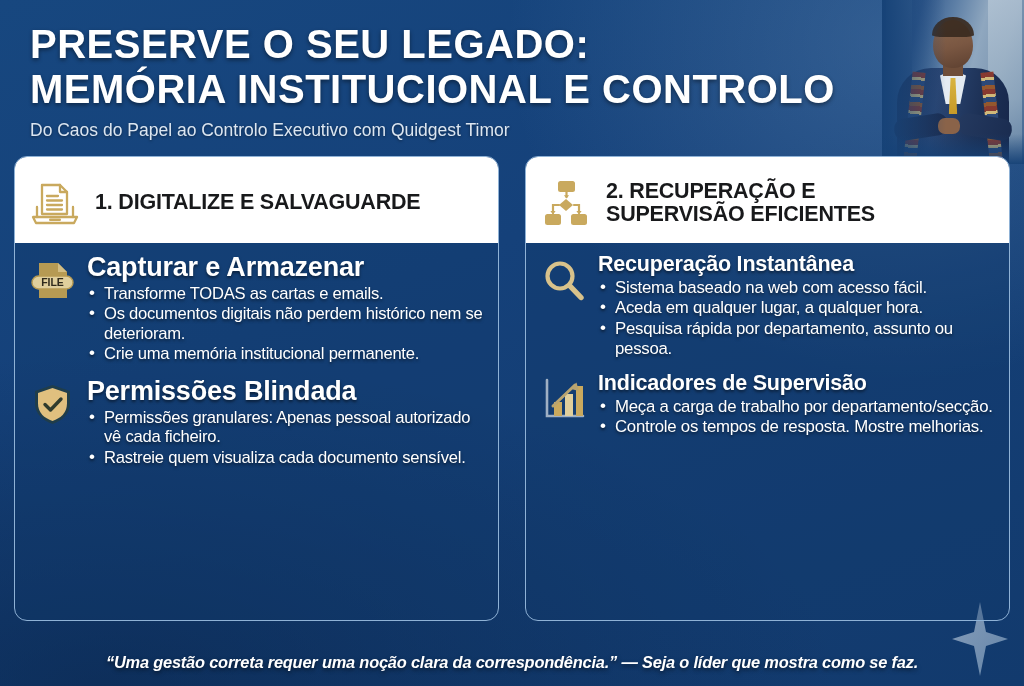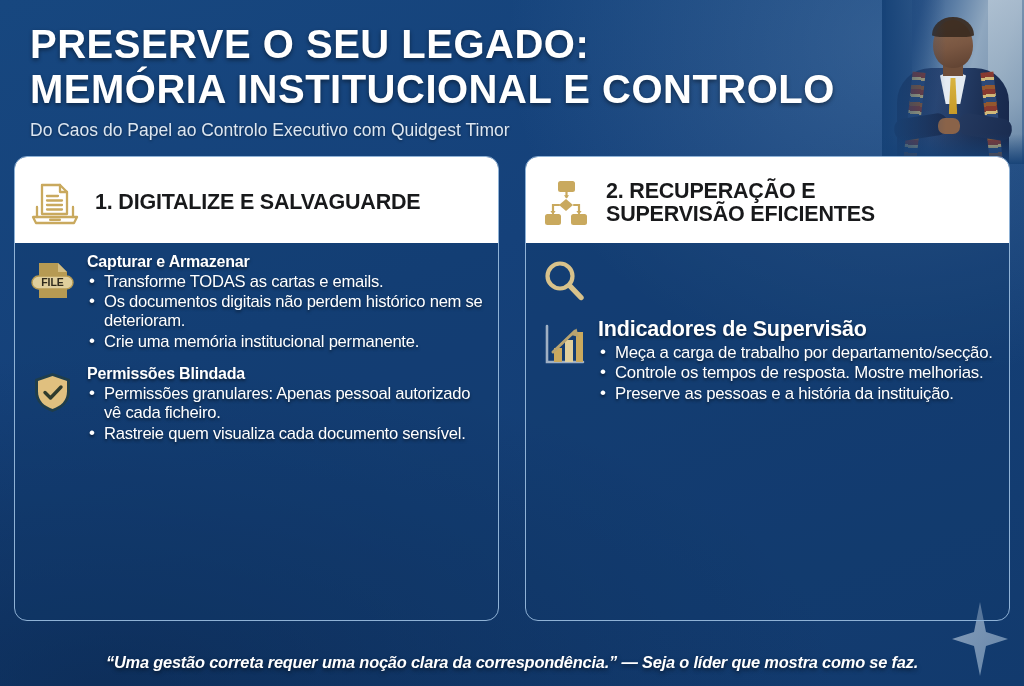--- a/index.html
+++ b/index.html
@@ -186,21 +186,21 @@
     flex: 1;
     padding: 10px 12px 6px 14px;
     display: flex;
     flex-direction: column;
     gap: 14px;
   }
   .block { display: flex; gap: 11px; align-items: flex-start; }
   .block .bicon { flex: 0 0 auto; width: 47px; height: 47px; margin-top: 4px; }
   .block .bmain { flex: 1; min-width: 0; }
   .block h3 {
-    font-size: 16px;
+    font-size: 27px;
     font-weight: bold;
     color: #ffffff;
     line-height: 1.1;
     margin-bottom: 1px;
     text-shadow: 0 2px 3px rgba(0,0,0,0.5);
     letter-spacing: -0.2px;
   }
   .block ul { list-style: none; }
   .block li {
     position: relative;
@@ -357,37 +357,44 @@
         <div>SUPERVISÃO EFICIENTES</div>
       </div>
     </div>
     <div class="card-body">
 
       <div class="block">
         <svg class="bicon" viewBox="0 0 47 47">
           <circle cx="20" cy="19" r="12.5" fill="none" stroke="#d8c28b" stroke-width="4.2"></circle>
           <path d="M29.5 28.5 L41 40.5" stroke="#d8c28b" stroke-width="5.4" stroke-linecap="round"></path>
         </svg>
+        <div class="bmain">
+          <h3>Recuperação Instantânea</h3>
+          <ul>
+            <li>Sistema baseado na web com acesso fácil.</li>
+            <li>Aceda em qualquer lugar, a qualquer hora.</li>
+            <li>Pesquisa rápida por departamento, assunto ou pessoa.</li>
+          </ul>
+        </div>
       </div>
 
       <div class="block">
         <svg class="bicon" viewBox="0 0 47 47">
           <path d="M7 4 V40 H43" fill="none" stroke="#9fb0c4" stroke-width="2.6" stroke-linecap="round"></path>
           <rect x="14" y="26" width="8" height="14" fill="#c9a95e"></rect>
           <rect x="25" y="18" width="8" height="22" fill="#e0cf9c"></rect>
           <rect x="36" y="10" width="7" height="30" fill="#c9a95e"></rect>
           <path d="M13 30 L35 9" fill="none" stroke="#b9a470" stroke-width="3" stroke-linecap="round"></path>
           <path d="M36.5 6.5 l2.3 8.6 -8.6 -2.3 Z" fill="#b9a470"></path>
         </svg>
         <div class="bmain">
           <h3>Indicadores de Supervisão</h3>
           <ul>
             <li>Meça a carga de trabalho por departamento/secção.</li>
             <li>Controle os tempos de resposta. Mostre melhorias.</li>
-            <li>Preserve as pessoas e a história da instituição.</li>
           </ul>
         </div>
       </div>
 
     </div>
   </section>
 
 </div>
 
 <div id="quote">“Uma gestão correta requer uma noção clara da correspondência.” — Seja o líder que mostra como se faz.</div>

